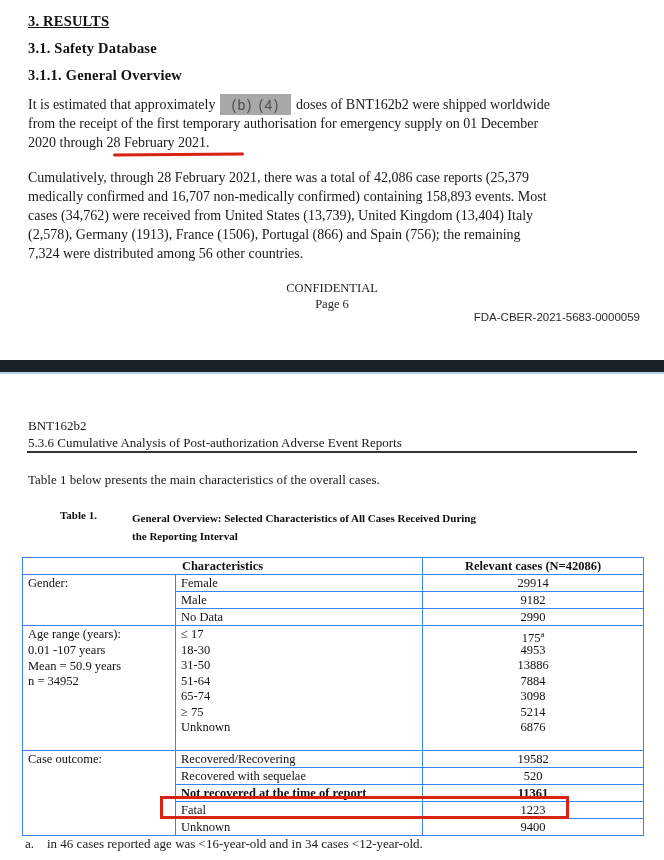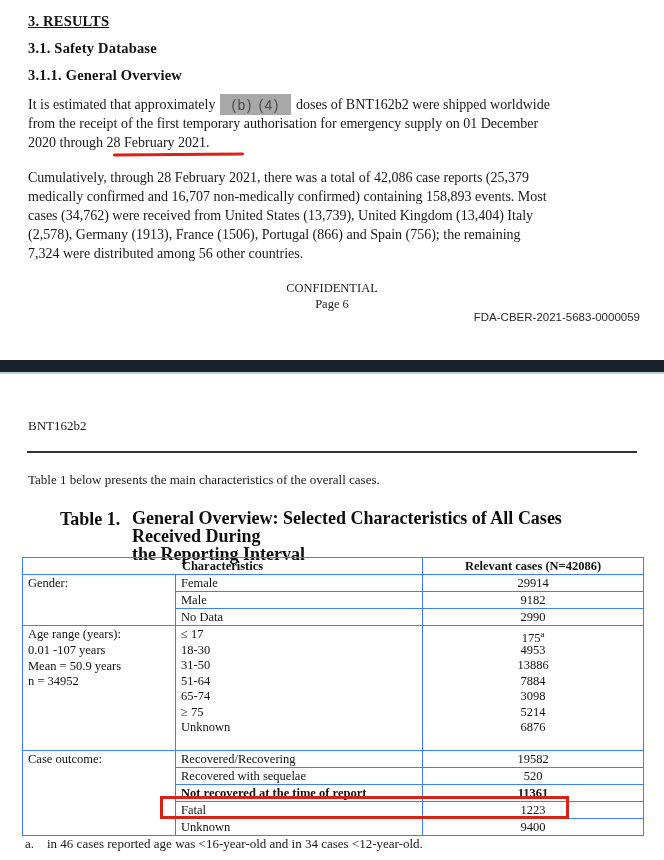--- a/index.html
+++ b/index.html
@@ -43,21 +43,21 @@
     text-align: right;
     width: 100%;
     padding-right: 24px;
   }
   .sep-bar { left: 0; width: 664px; }
   .sep-black { height: 12px; background: var(--separator-bar, #1b2129); }
   .sep-blue { height: 2px; background: var(--separator-blue, #b7d2e6); }
   .p2-header { font-size: 13px; line-height: 17px; color: #181818; }
   .hrule { height: 2px; background: #333; }
   .intro { font-size: 13px; color: #181818; white-space: nowrap; }
-  .caption { display: flex; font-weight: bold; font-size: 18px; color: #0d0d0d; }
+  .caption { display: flex; font-weight: bold; font-size: 11px; color: #0d0d0d; }
   .caption-label { width: 72px; flex: 0 0 72px; }
   .caption-title { line-height: 18px; }
   table.ovw {
     border-collapse: collapse;
     table-layout: fixed;
     width: 621px;
     font-size: 12.5px;
     color: #111;
   }
   table.ovw td {
@@ -115,20 +115,21 @@
   <div class="abs center-line" style="left:0; top:297px;">Page 6</div>
   <div class="abs doc-id" style="left:0; top:311px;">FDA-CBER-2021-5683-0000059</div>
 
   <div class="abs sep-bar" style="top:360px;">
     <div class="sep-black"></div>
     <div class="sep-blue"></div>
   </div>
 
   <div class="abs p2-header" style="left:28px; top:417px;">
     <div>BNT162b2</div>
+    <div>5.3.6 Cumulative Analysis of Post-authorization Adverse Event Reports</div>
   </div>
   <div class="abs hrule" style="left:27px; top:451px; width:610px;"></div>
 
   <div class="abs intro" style="left:28px; top:472px;">Table 1 below presents the main characteristics of the overall cases.</div>
 
   <div class="abs caption" style="left:60px; top:509px; width:570px;">
     <div class="caption-label">Table 1.</div>
     <div class="caption-title">
       <div>General Overview: Selected Characteristics of All Cases Received During</div>
       <div>the Reporting Interval</div>

